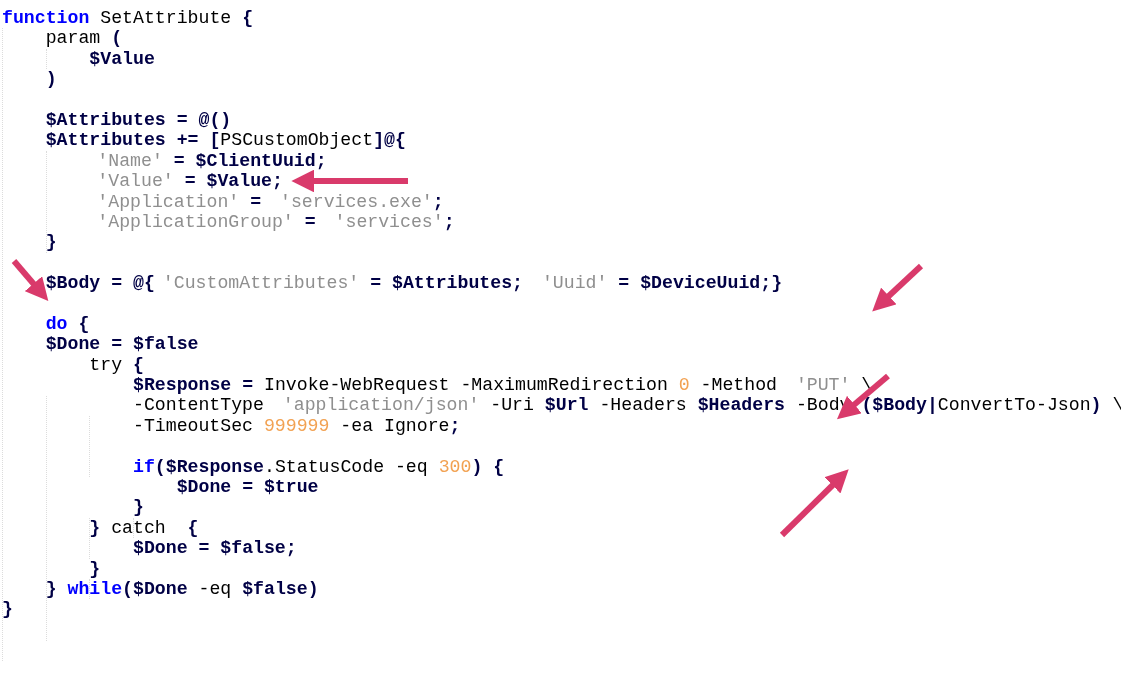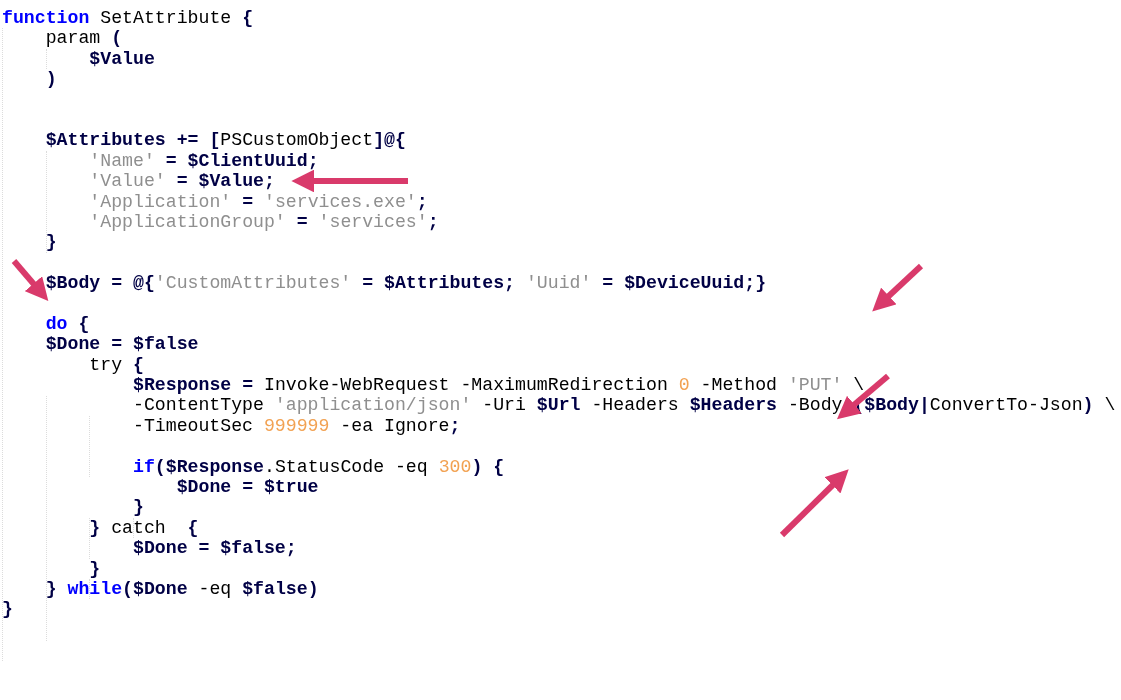--- a/index.html
+++ b/index.html
@@ -13,21 +13,21 @@
     font-family:"Liberation Mono","DejaVu Sans Mono",monospace;
   }
   .stage{position:relative;width:1121px;height:600px;}
   #code{
     position:absolute;left:2px;top:8px;
     font-size:18.2px;line-height:20.4px;color:var(--plain);
   }
   .line{white-space:pre;height:20.4px;}
   .tok-k{color:var(--keyword);font-weight:bold;}
   .tok-v{color:var(--variable);font-weight:bold;}
-  .tok-s{color:var(--string);}
+  .tok-s{color:var(--string);margin-left:8px;}
   .tok-u{color:var(--string);text-decoration:underline;}
   .tok-n{color:var(--number);}
   .tok-c{color:var(--cmdlet);}
   .tok-p{color:var(--plain);}
   .guide{position:absolute;width:0;border-left:1px dotted var(--indent_guide);}
   #arrows{position:absolute;left:0;top:0;pointer-events:none;}
   .arrow-line{stroke:var(--arrow);stroke-width:6;}
   .arrow-head{fill:var(--arrow);}
 </style>
 </head>
@@ -43,21 +43,21 @@
   <div class="guide" style="left:89px;top:518px;height:41px;"></div>
   <div class="guide" style="left:89px;top:579px;height:20px;"></div>
   <div class="guide" style="left:133px;top:518px;height:20px;"></div>
 
   <div id="code">
       <div class="line"><span class="tok-k">function</span><span class="tok-p"> SetAttribute </span><span class="tok-v">{</span></div>
       <div class="line"><span class="tok-p">    param </span><span class="tok-v">(</span></div>
       <div class="line"><span class="tok-p">        </span><span class="tok-v">$Value</span></div>
       <div class="line"><span class="tok-p">    </span><span class="tok-v">)</span></div>
       <div class="line">&nbsp;</div>
-      <div class="line"><span class="tok-p">    </span></div>
+      <div class="line"><span class="tok-p">    </span><span class="tok-v">$Attributes = @()</span></div>
       <div class="line"><span class="tok-p">    </span><span class="tok-v">$Attributes += [</span><span class="tok-p">PSCustomObject</span><span class="tok-v">]@{</span></div>
       <div class="line"><span class="tok-p">        </span><span class="tok-s">'Name'</span><span class="tok-v"> = $ClientUuid;</span></div>
       <div class="line"><span class="tok-p">        </span><span class="tok-s">'Value'</span><span class="tok-v"> = $Value;</span></div>
       <div class="line"><span class="tok-p">        </span><span class="tok-s">'Application'</span><span class="tok-v"> = </span><span class="tok-s">'services.exe'</span><span class="tok-v">;</span></div>
       <div class="line"><span class="tok-p">        </span><span class="tok-s">'ApplicationGroup'</span><span class="tok-v"> = </span><span class="tok-s">'services'</span><span class="tok-v">;</span></div>
       <div class="line"><span class="tok-p">    </span><span class="tok-v">}</span></div>
       <div class="line">&nbsp;</div>
       <div class="line"><span class="tok-p">    </span><span class="tok-v">$Body = @{</span><span class="tok-s">'CustomAttributes'</span><span class="tok-v"> = $Attributes; </span><span class="tok-s">'Uuid'</span><span class="tok-v"> = $DeviceUuid;}</span></div>
       <div class="line">&nbsp;</div>
       <div class="line"><span class="tok-p">    </span><span class="tok-k">do</span><span class="tok-v"> {</span></div>

